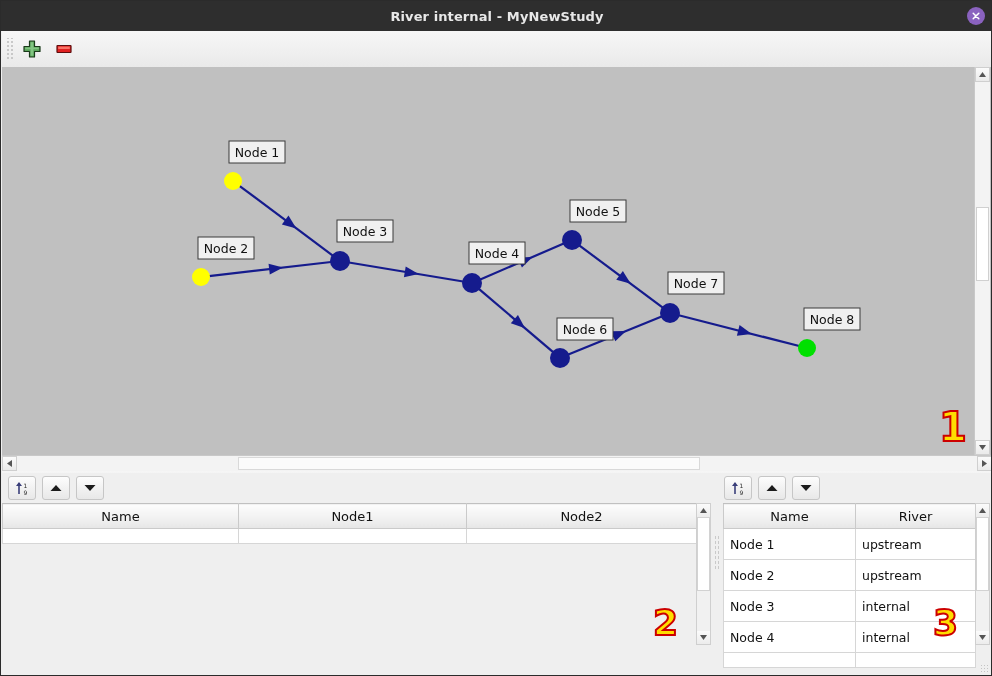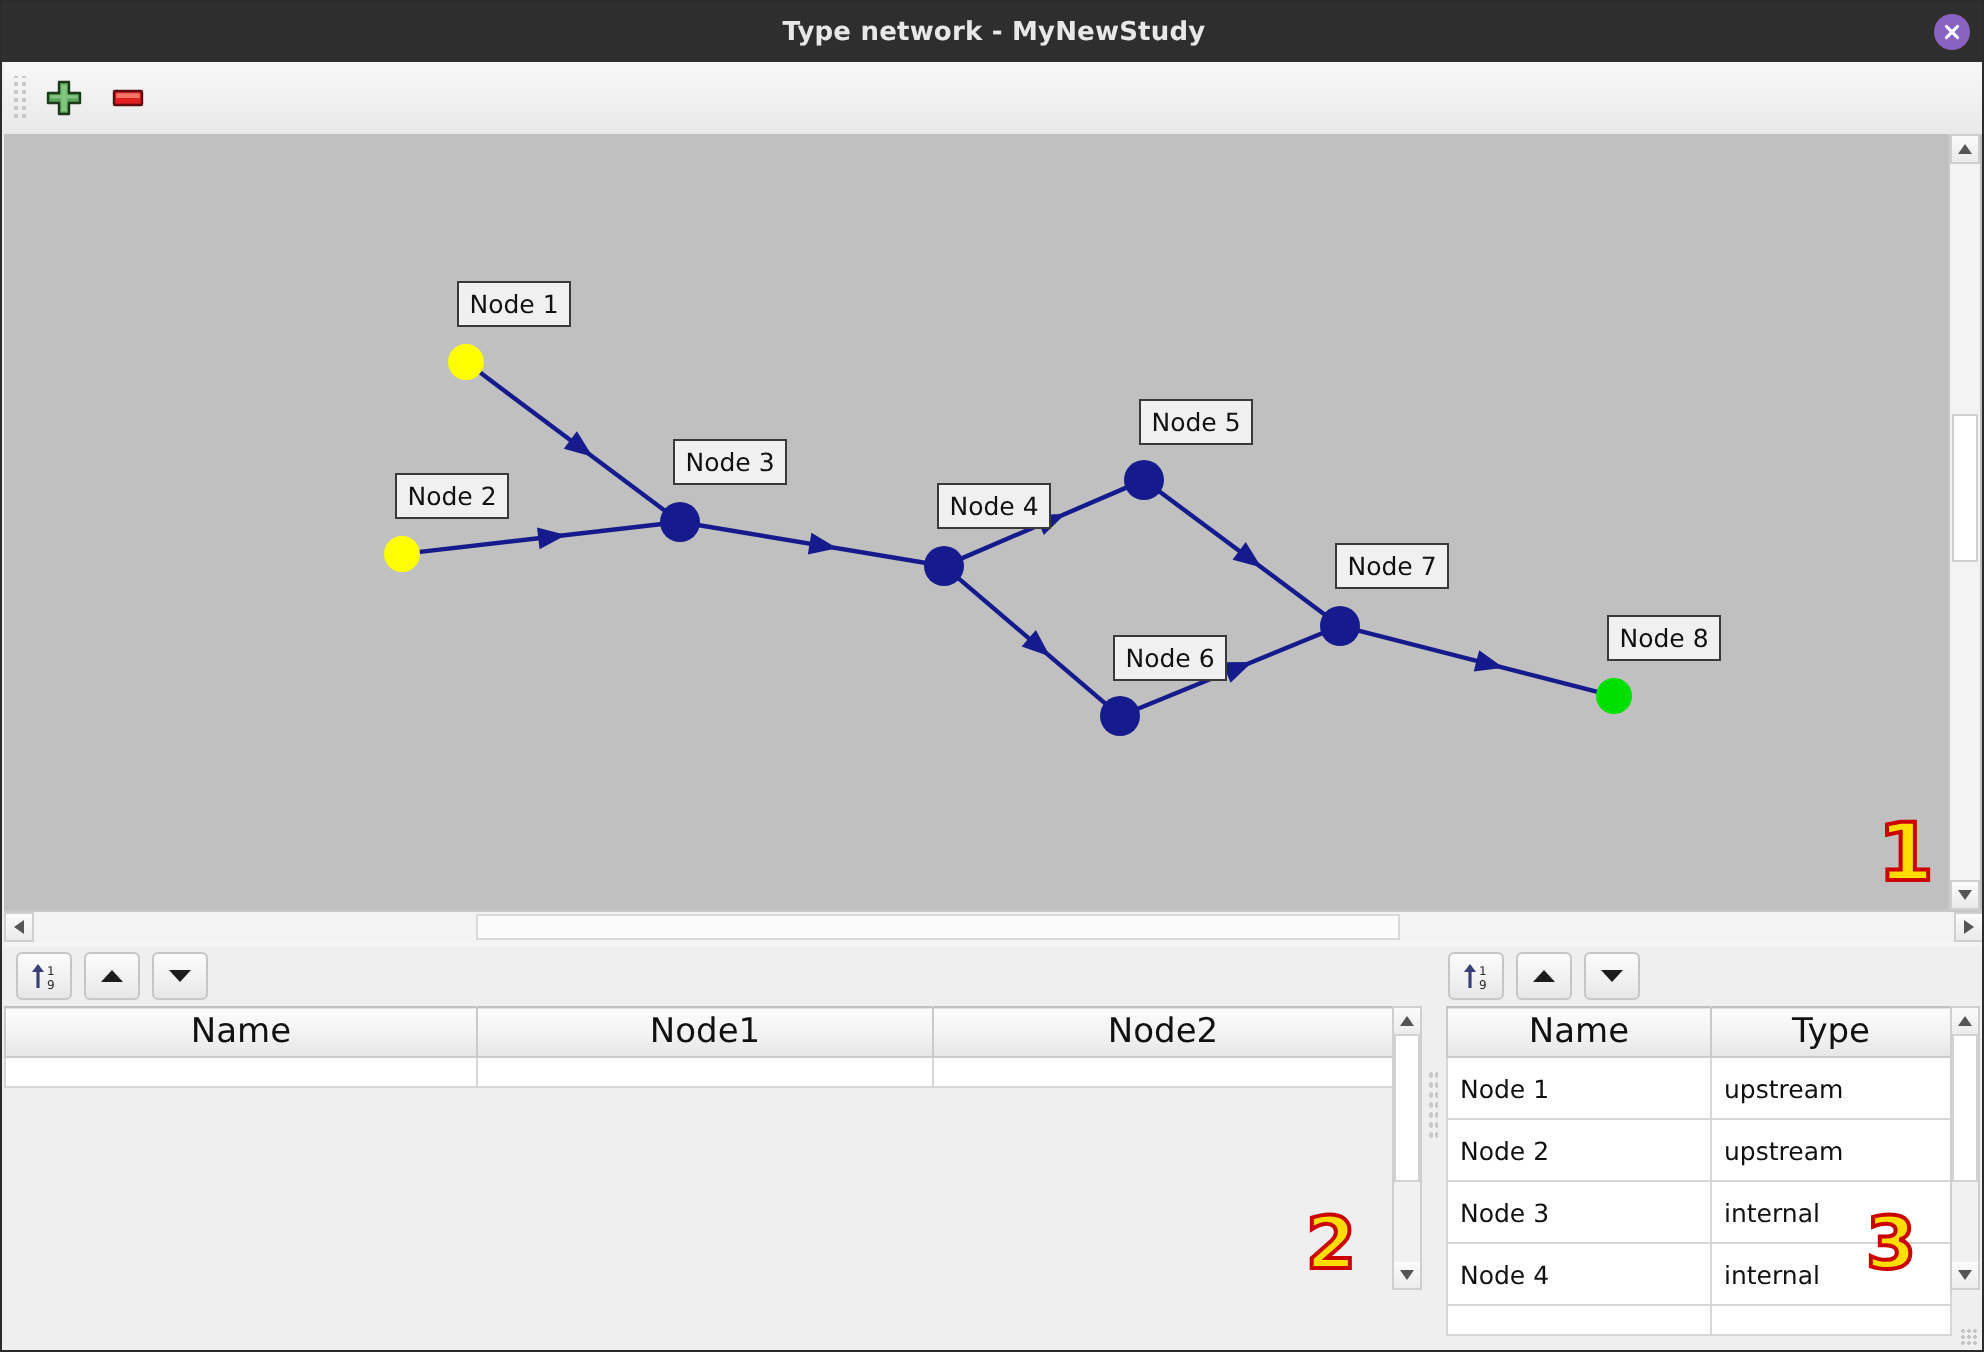--- a/index.html
+++ b/index.html
@@ -221,21 +221,21 @@
     background: #ffffff;
     table-layout: fixed;
     font-size: 12.5px;
   }
   table.grid th {
     height: 24px;
     background: linear-gradient(to bottom, #fcfcfc 0%, #f2f2f2 55%, #e6e6e6 100%);
     border: 1px solid #cacaca;
     border-top: 1px solid #c0c0c0;
     font-weight: normal;
-    font-size: 17px;
+    font-size: 13px;
     color: #111;
     text-align: center;
     padding: 0;
   }
   table.grid td {
     height: 30px;
     border: 1px solid #d6d6d6;
     padding: 0 6px;
     color: #111;
     background: #ffffff;
@@ -280,21 +280,21 @@
     background-image: radial-gradient(#c4c4c4 42%, transparent 43%);
     background-size: 3px 3px;
   }
 </style>
 </head>
 <body>
 
 <div id="app">
 
   <div class="titlebar">
-    <span class="titlebar-text">Type network - MyNewStudy</span>
+    <span class="titlebar-text">River internal - MyNewStudy</span>
     <div class="close-btn">
       <svg width="10" height="10" viewBox="0 0 10 10">
         <path d="M2.2 2.2 L7.8 7.8 M7.8 2.2 L2.2 7.8" stroke="#ffffff" stroke-width="1.5" stroke-linecap="round"></path>
       </svg>
     </div>
   </div>
 
   <div class="toolbar">
     <div class="tb-grip"></div>
     <div class="tb-btn">
@@ -503,21 +503,21 @@
     <div class="pane-grip" style="left:2px; top:62px;"></div>
 
     <table class="grid" id="nodes-grid" style="left:11px; width:252px;">
       <colgroup>
           <col style="width:132px">
           <col style="width:120px">
         </colgroup>
       <thead>
         <tr>
           <th>Name</th>
-          <th>Type</th>
+          <th>River</th>
         </tr>
       </thead>
       <tbody id="nodes-body">
           <tr>
             <td>Node 1</td>
             <td>upstream</td>
           </tr>
           <tr>
             <td>Node 2</td>
             <td>upstream</td>

